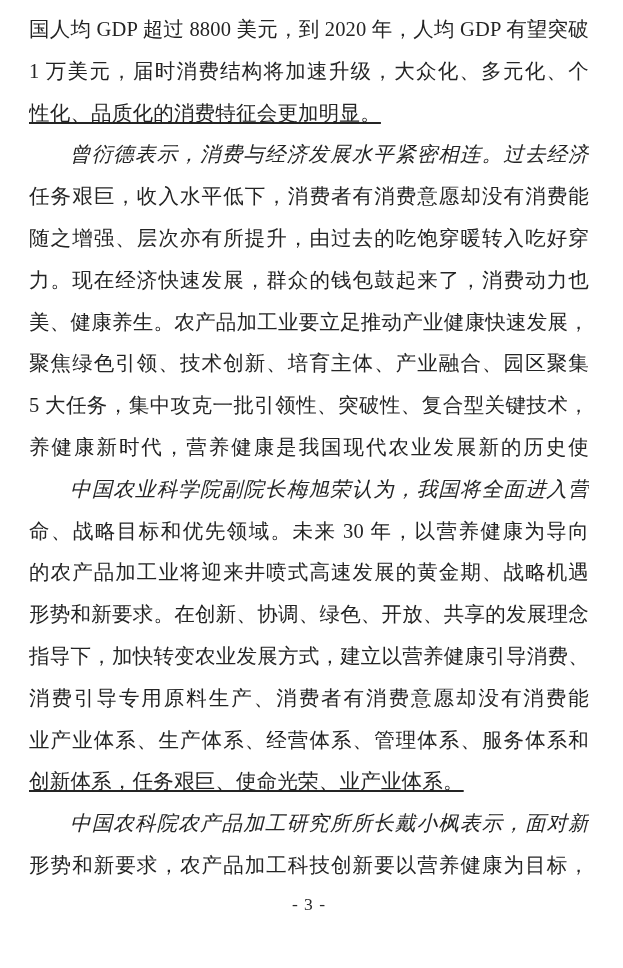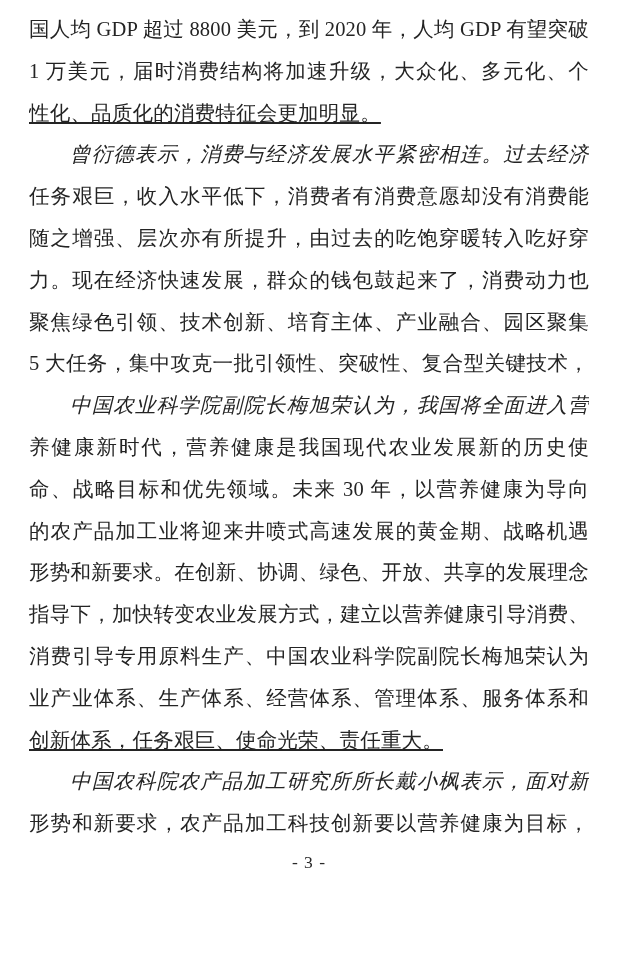--- a/index.html
+++ b/index.html
@@ -55,27 +55,28 @@
 <body>
 
 <div class="page">
   <div class="doc-line">国人均 GDP 超过 8800 美元，到 2020 年，人均 GDP 有望突破</div>
   <div class="doc-line">1 万美元，届时消费结构将加速升级，大众化、多元化、个</div>
   <div class="doc-line para-end">性化、品质化的消费特征会更加明显。</div>
   <div class="doc-line indent">曾衍德表示，消费与经济发展水平紧密相连。过去经济</div>
   <div class="doc-line">任务艰巨，收入水平低下，消费者有消费意愿却没有消费能</div>
   <div class="doc-line">随之增强、层次亦有所提升，由过去的吃饱穿暖转入吃好穿</div>
   <div class="doc-line">力。现在经济快速发展，群众的钱包鼓起来了，消费动力也</div>
+  <div class="doc-line">美、健康养生。农产品加工业要立足推动产业健康快速发展，</div>
   <div class="doc-line">聚焦绿色引领、技术创新、培育主体、产业融合、园区聚集</div>
   <div class="doc-line">5 大任务，集中攻克一批引领性、突破性、复合型关键技术，</div>
+  <div class="doc-line">养健康新时代，营养健康是我国现代农业发展新的历史使</div>
   <div class="doc-line indent">中国农业科学院副院长梅旭荣认为，我国将全面进入营</div>
-  <div class="doc-line">养健康新时代，营养健康是我国现代农业发展新的历史使</div>
   <div class="doc-line">命、战略目标和优先领域。未来 30 年，以营养健康为导向</div>
   <div class="doc-line">的农产品加工业将迎来井喷式高速发展的黄金期、战略机遇</div>
   <div class="doc-line">形势和新要求。在创新、协调、绿色、开放、共享的发展理念</div>
   <div class="doc-line">指导下，加快转变农业发展方式，建立以营养健康引导消费、</div>
-  <div class="doc-line">消费引导专用原料生产、中国农业科学院副院长梅旭荣认为</div>
+  <div class="doc-line">消费引导专用原料生产、消费者有消费意愿却没有消费能</div>
   <div class="doc-line">业产业体系、生产体系、经营体系、管理体系、服务体系和</div>
-  <div class="doc-line para-end">创新体系，任务艰巨、使命光荣、责任重大。</div>
+  <div class="doc-line para-end">创新体系，任务艰巨、使命光荣、业产业体系。</div>
   <div class="doc-line indent">中国农科院农产品加工研究所所长戴小枫表示，面对新</div>
   <div class="doc-line">形势和新要求，农产品加工科技创新要以营养健康为目标，</div>
   <div class="footer">- 3 -</div>
 </div>
 
 </body></html>

